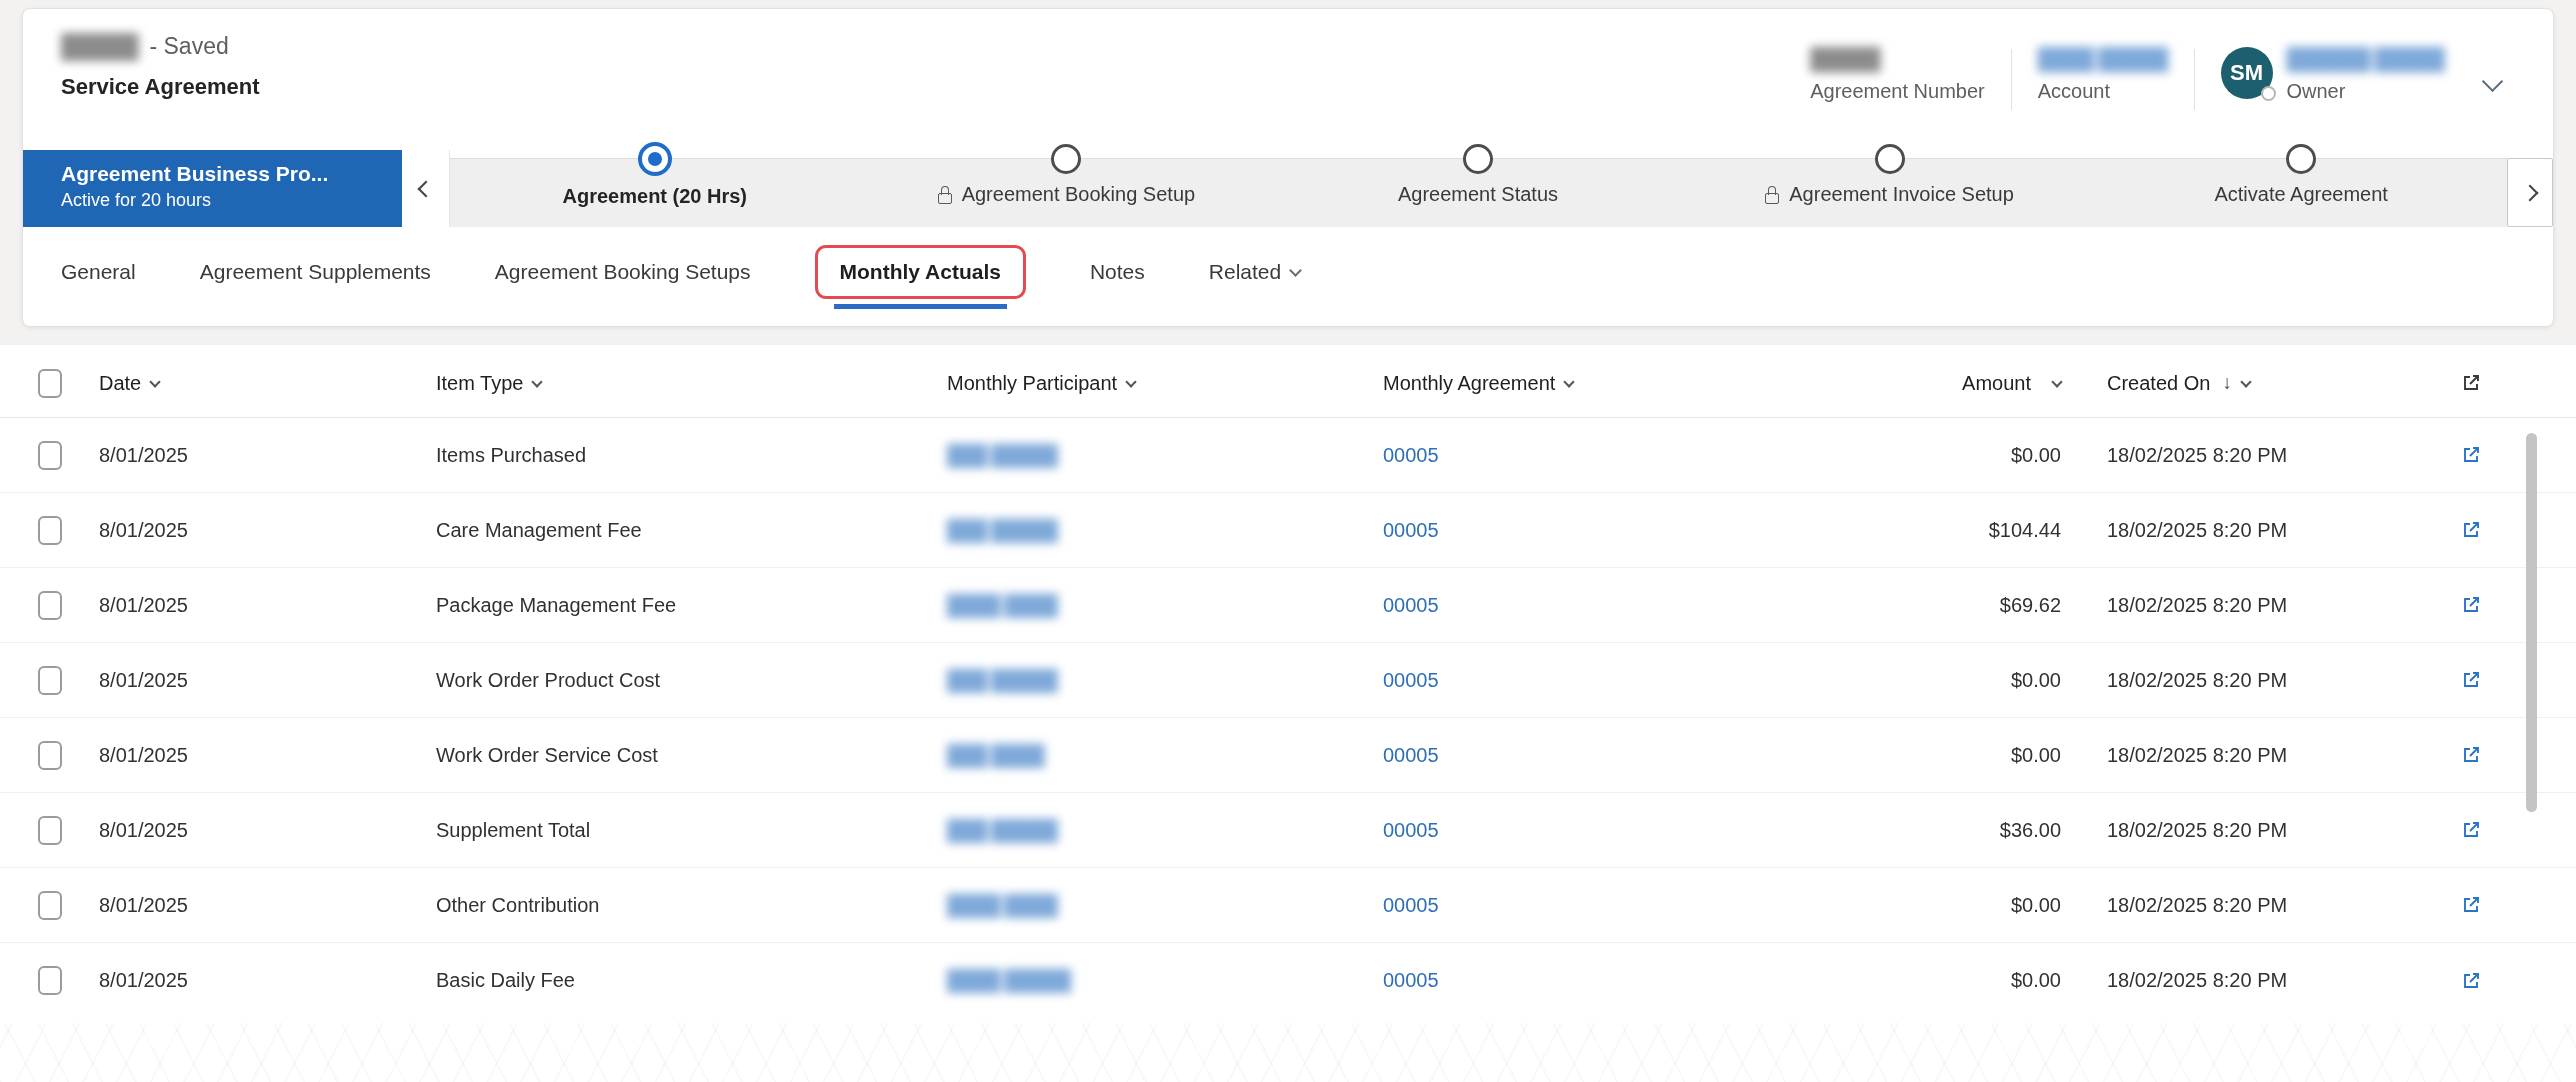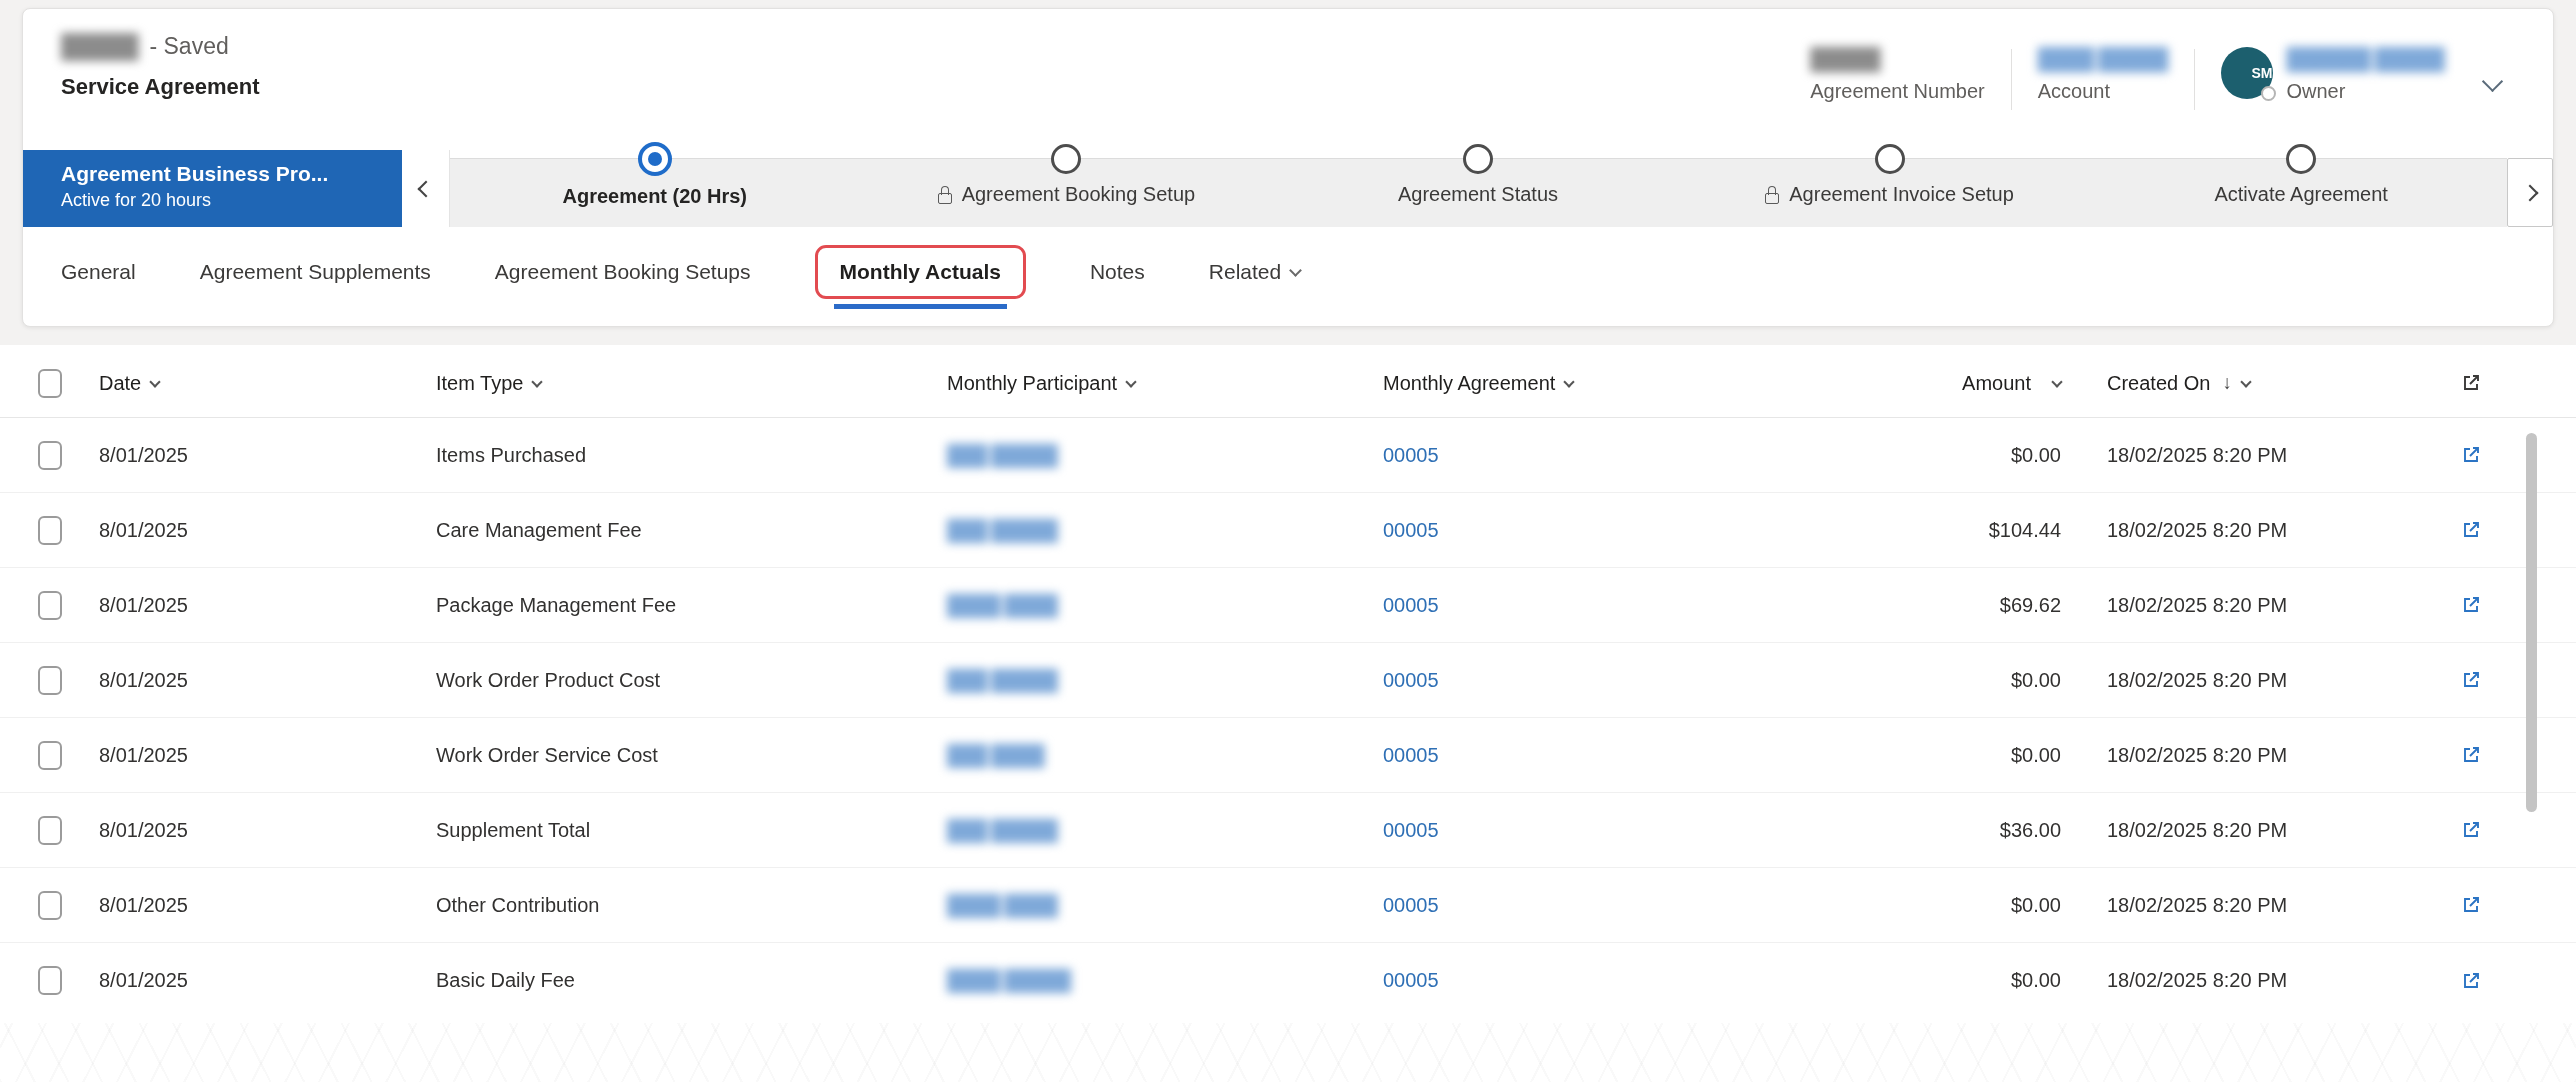--- a/index.html
+++ b/index.html
@@ -27,21 +27,21 @@
   .blur-dark{color:#8c8c8c;filter:blur(5px);letter-spacing:-1px;}
   .blur-blue{color:#7fa9d9;filter:blur(5px);letter-spacing:-1px;}
 
   .summary{position:absolute;right:109px;top:38px;display:flex;align-items:flex-start;}
   .field-divider{width:1px;height:61px;background:#e1e0df;margin:2px 26px 0 26px;}
   .field-group{display:flex;align-items:flex-start;gap:14px;}
   .field-col{display:flex;flex-direction:column;gap:9px;}
   .field-value{font-size:21px;min-height:24px;}
   .field-label{font-size:20px;color:var(--muted);}
   .avatar{position:relative;width:52px;height:52px;border-radius:50%;background:var(--avatar);
-          color:#fff;font-size:14px;font-weight:700;display:flex;align-items:center;justify-content:flex-end;}
+          color:#fff;font-size:22px;font-weight:700;display:flex;align-items:center;justify-content:center;}
   .avatar .status-dot{position:absolute;right:-3px;bottom:-2px;width:15px;height:15px;border-radius:50%;
           background:#fff;border:2px solid #b5b5b5;}
   .chev{display:inline-block;width:10px;height:10px;border-right:2px solid #6a6a6a;border-bottom:2px solid #6a6a6a;
         transform:rotate(45deg);}
   .nav-chevron{position:absolute;right:46px;top:65px;width:22px;height:22px;cursor:pointer;}
   .nav-chevron .chev{width:15px;height:15px;border-width:2.5px;border-color:#5a6b7a;}
 
   
   .bpf{position:absolute;left:0;top:149px;width:100%;height:69px;}
   .bpf-stagebox{position:absolute;left:0;top:-8px;width:379px;height:77px;background:var(--stage-blue);

